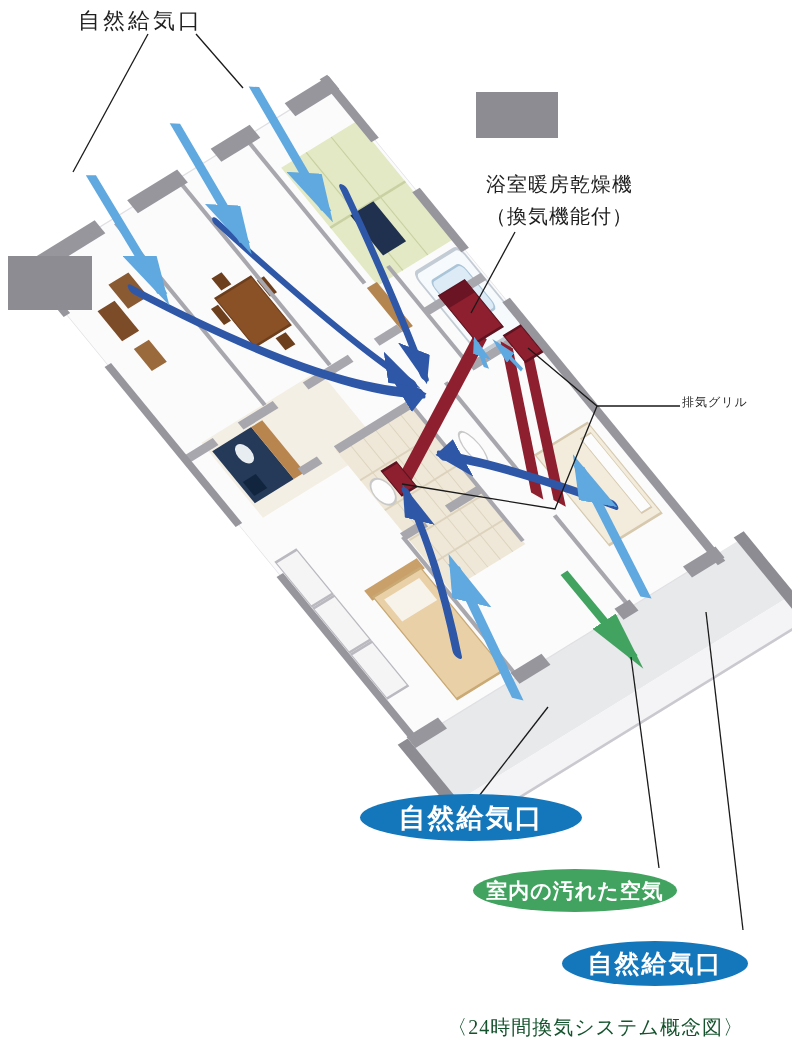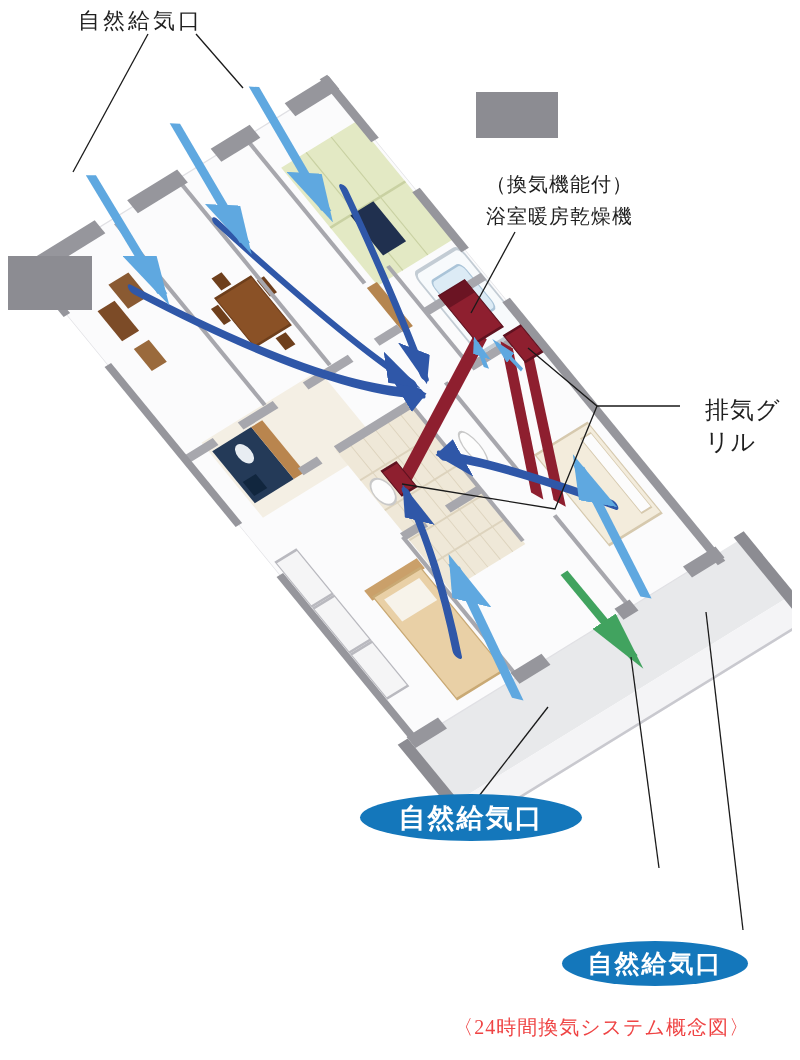--- a/index.html
+++ b/index.html
@@ -4,32 +4,32 @@
 <style>
   html,body{margin:0;padding:0;background:#ffffff;}
   .stage{
     position:relative;width:792px;height:1060px;background:#ffffff;overflow:hidden;
     font-family:"Liberation Serif","DejaVu Serif",serif;
   }
   .stage svg{position:absolute;left:0;top:0;}
   .lbl{position:absolute;color:#1f1f1f;}
   .lbl-top{left:78px;top:6px;font-size:22px;letter-spacing:3px;}
   .lbl-bath{left:486px;top:168px;font-size:20px;line-height:1.6;letter-spacing:1px;}
-  .lbl-grill{left:682px;top:394px;font-size:24px;letter-spacing:1px;margin-left:23px;}
+  .lbl-grill{left:682px;top:394px;font-size:12px;letter-spacing:1px;}
   .badge{
     position:absolute;border-radius:50%;color:#ffffff;
     display:flex;align-items:center;justify-content:center;white-space:nowrap;
     font-family:"Liberation Sans","DejaVu Sans",sans-serif;font-weight:bold;
   }
   .badge-blue{background:var(--supply-badge,#1477bb);}
   .badge-green{background:var(--dirty-air-badge,#41a35f);}
   .badge-1{left:360px;top:794px;width:222px;height:47px;font-size:27px;letter-spacing:2px;}
   .badge-2{left:473px;top:869px;width:204px;height:43px;font-size:21px;letter-spacing:1px;}
   .badge-3{left:562px;top:941px;width:186px;height:45px;font-size:25px;letter-spacing:2px;}
-  .caption{position:absolute;right:42px;top:1014px;font-size:20px;color:#ef4444;letter-spacing:1px;}
+  .caption{position:absolute;right:48px;top:1014px;font-size:20px;color:#14532d;letter-spacing:1px;}
 
   
   .leader{stroke:var(--leader-line,#1a1a1a);stroke-width:1.3;fill:none;}
   .wallseg{stroke:var(--wall,#96969c);fill:none;}
   .inwall{stroke:#a7a7ad;stroke-width:7;fill:none;}
   .fresh{stroke:var(--fresh-arrow,#5fa8e0);fill:none;stroke-linecap:butt;}
   .fresh-head{fill:var(--fresh-arrow,#5fa8e0);}
   .indoor{stroke:var(--indoor-arrow,#2f57a8);fill:none;stroke-linecap:round;}
   .indoor-head{fill:var(--indoor-arrow,#2f57a8);}
   .exh{stroke:var(--exhaust-arrow,#41a35f);fill:none;}
@@ -211,23 +211,24 @@
       <polyline points="597,406 555,509 402,484"></polyline>
       <polyline points="548,707 479,796"></polyline>
       <polyline points="631,657 659,868"></polyline>
       <polyline points="706,612 743,930"></polyline>
     </g>
   </svg>
 
   <div class="lbl lbl-top">自然給気口</div>
 
   <div class="lbl lbl-bath">
+    <div>浴室暖房乾燥機</div>
     <div>（換気機能付）</div>
-    <div>浴室暖房乾燥機</div>
   </div>
 
   <div class="lbl lbl-grill">排気グリル</div>
 
   <div class="badge badge-blue badge-1">自然給気口</div>
+  <div class="badge badge-green badge-2">室内の汚れた空気</div>
   <div class="badge badge-blue badge-3">自然給気口</div>
 
   <div class="caption">〈24時間換気システム概念図〉</div>
 </div>
 
 </body></html>

